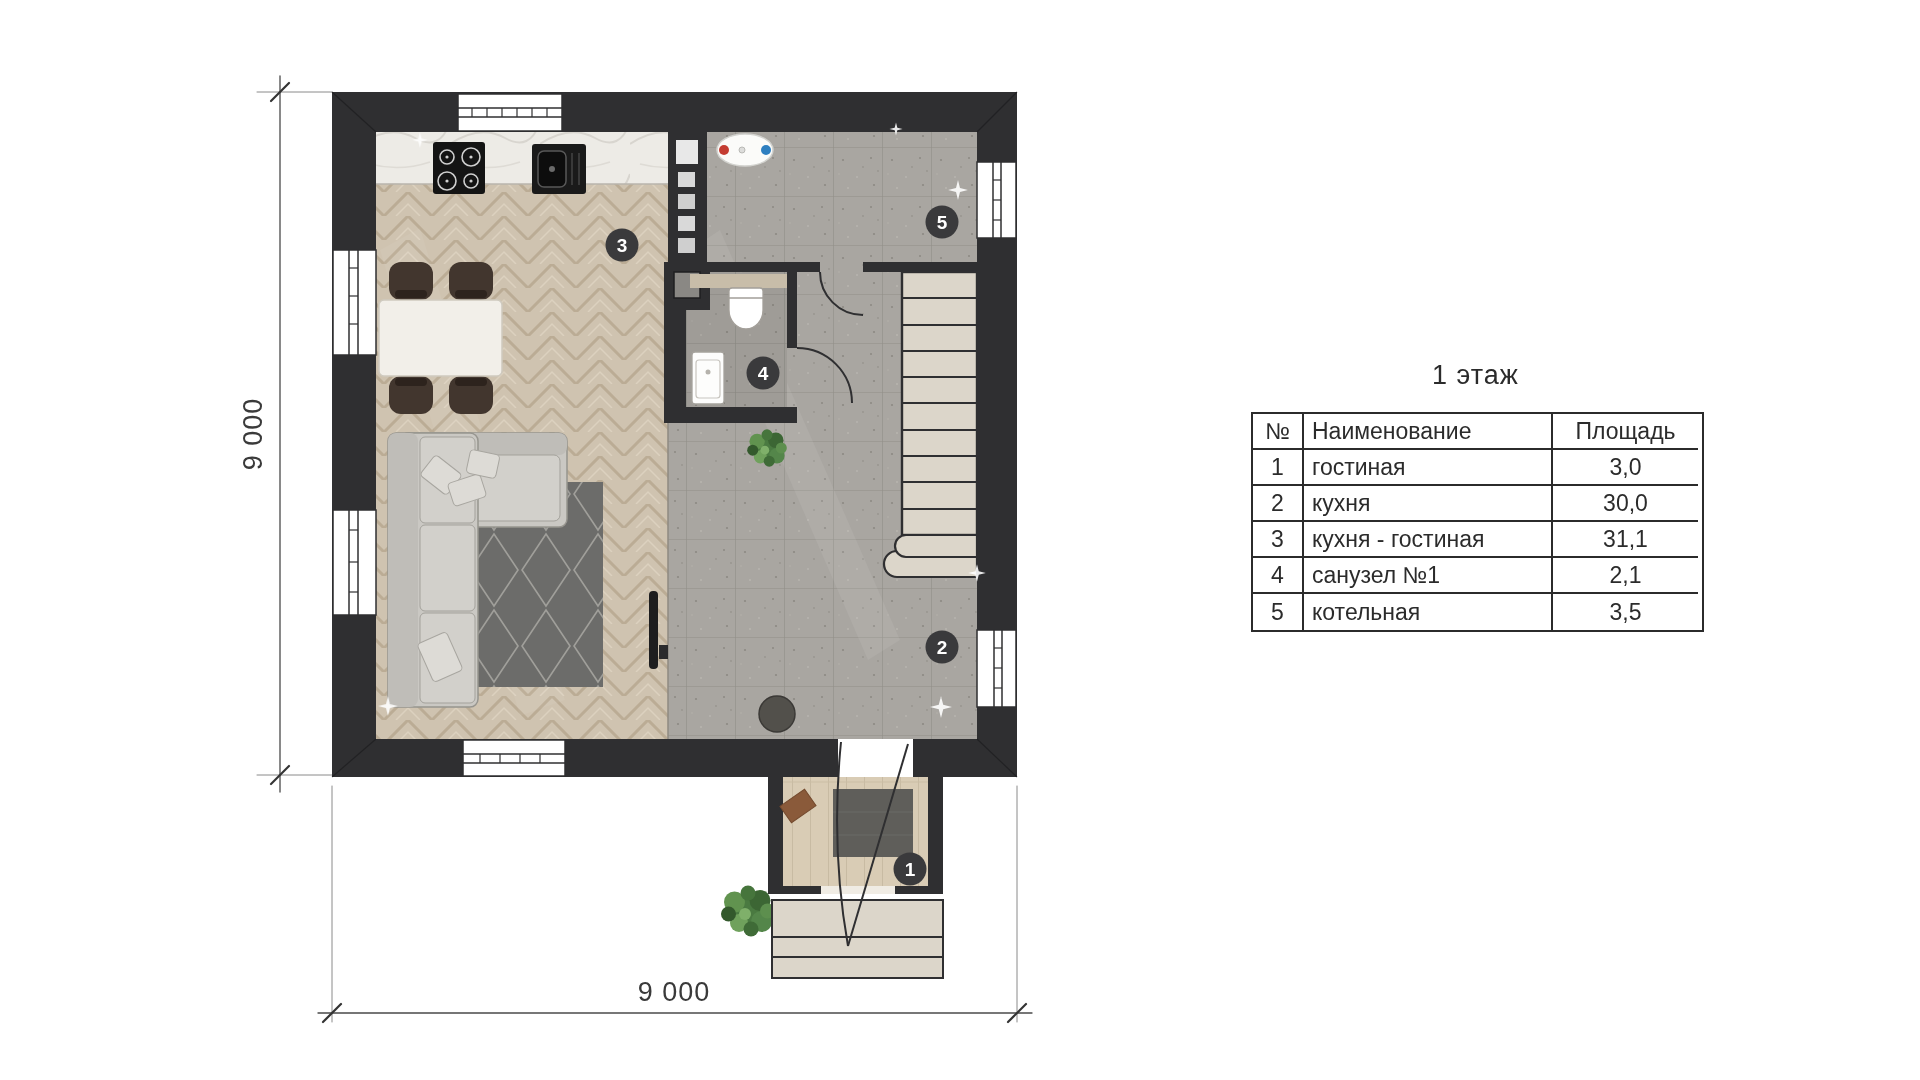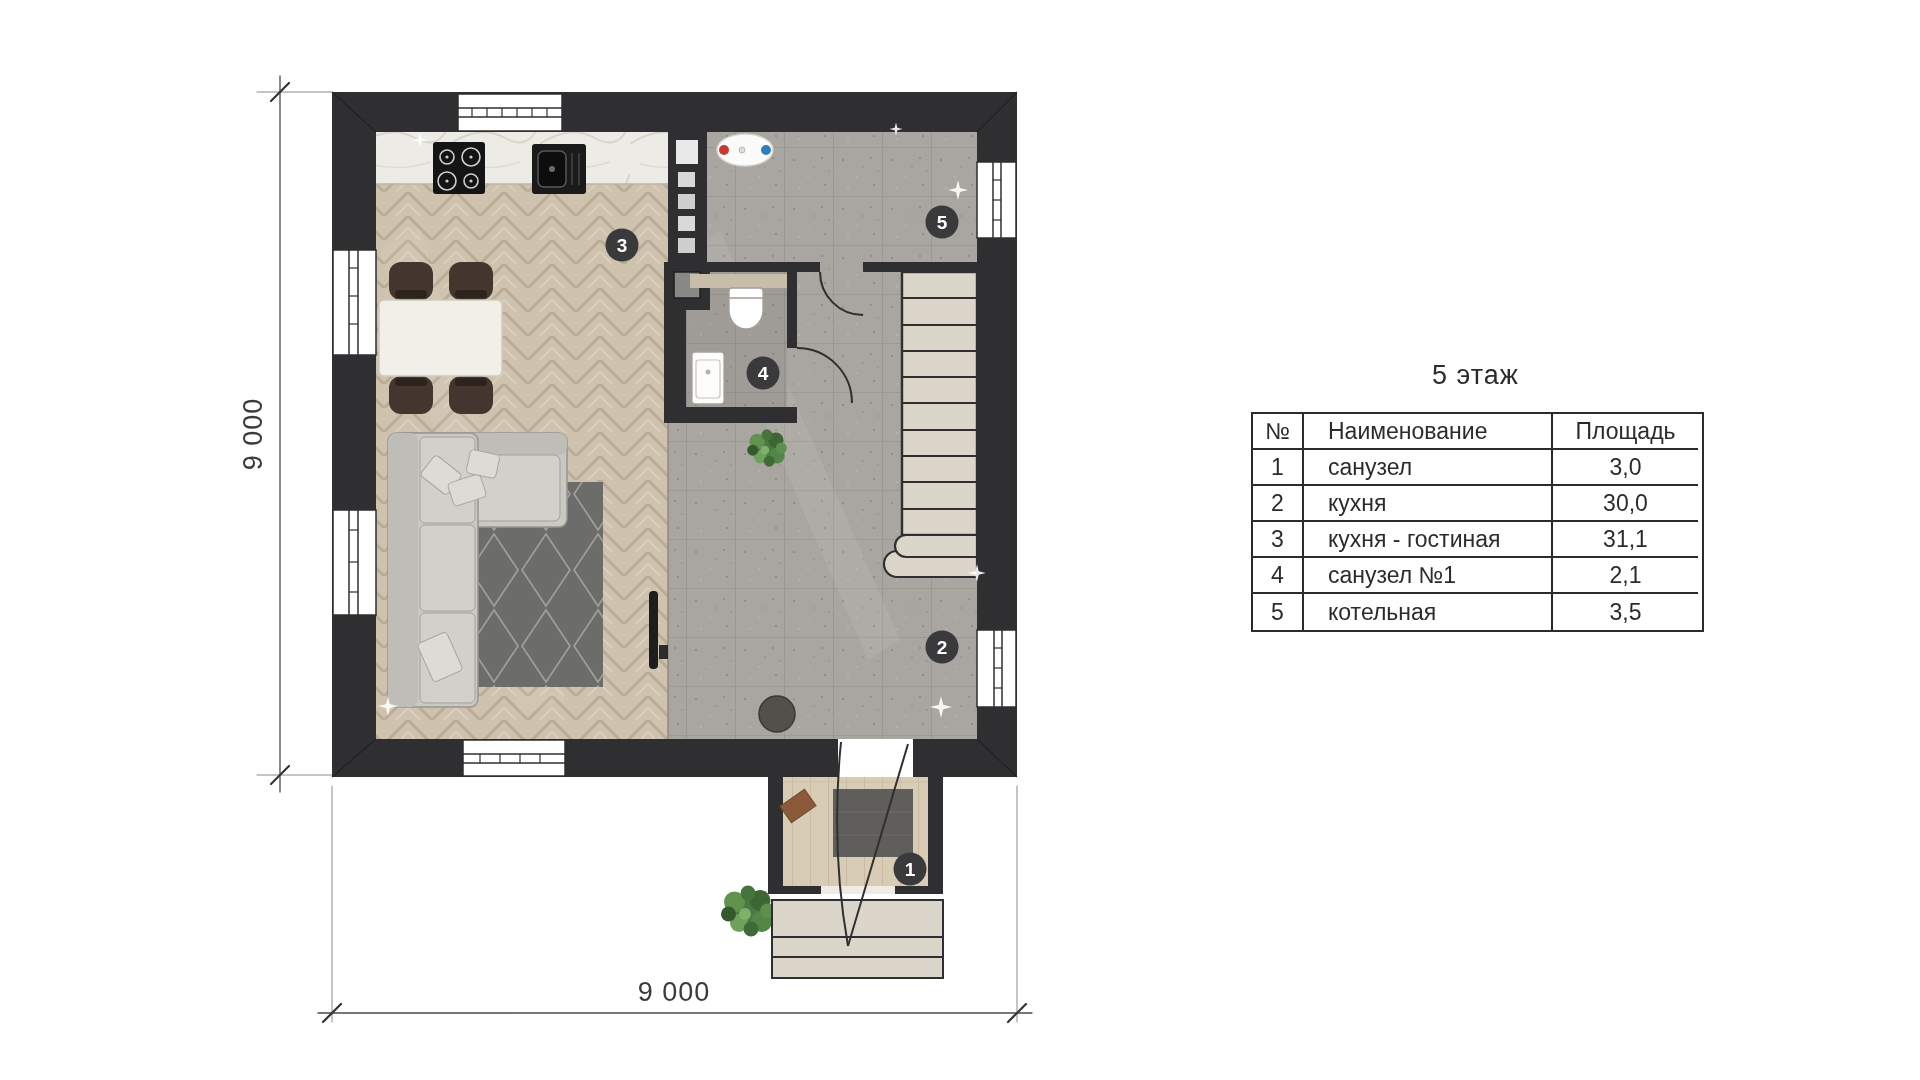--- a/index.html
+++ b/index.html
@@ -5,21 +5,21 @@
   html,body{margin:0;padding:0;background:#fff;}
   #stage{position:relative;width:1920px;height:1080px;background:#fff;overflow:hidden;
          font-family:"Liberation Sans",sans-serif;}
   #plan-svg{position:absolute;left:0;top:0;}
   .plan-title{position:absolute;left:1251px;top:360px;width:449px;text-align:center;
               font-size:27px;color:#2b2b2b;letter-spacing:1px;}
   .area-table{position:absolute;left:1251px;top:412px;width:449px;border:2px solid #2b2b2b;
               color:#2b2b2b;font-size:23px;background:#fff;}
   .tr{display:grid;grid-template-columns:51px 249px 145px;}
   .tr .td{height:36px;border-bottom:2px solid #2b2b2b;border-right:2px solid #2b2b2b;
-          display:flex;align-items:center;justify-content:flex-start;padding-left:24px;box-sizing:border-box;}
+          display:flex;align-items:center;justify-content:flex-start;padding-left:8px;box-sizing:border-box;}
   .tr .td.c{justify-content:center;padding-left:0;}
   .tr .td:last-child{border-right:none;}
   .tr:last-child .td{border-bottom:none;}
   text{font-family:"Liberation Sans",sans-serif;}
 </style>
 </head>
 <body>
 
 <div id="stage">
 
@@ -328,31 +328,31 @@
   <g fill="#ffffff" opacity="0.9">
     <use href="#spark" transform="translate(958,190) scale(0.9)"></use>
     <use href="#spark" transform="translate(977,573) scale(0.8)"></use>
     <use href="#spark" transform="translate(941,707) scale(1)"></use>
     <use href="#spark" transform="translate(388,706) scale(0.9)"></use>
     <use href="#spark" transform="translate(420,140) scale(0.7)"></use>
     <use href="#spark" transform="translate(896,129) scale(0.6)"></use>
   </g>
 </svg>
 
-  <div class="plan-title">5 этаж</div>
+  <div class="plan-title">1 этаж</div>
 
   <div class="area-table">
     <div class="tr">
       <div class="td c">№</div>
       <div class="td">Наименование</div>
       <div class="td c">Площадь</div>
     </div>
     <div class="tr">
       <div class="td c">1</div>
-      <div class="td">санузел</div>
+      <div class="td">гостиная</div>
       <div class="td c">3,0</div>
     </div>
     <div class="tr">
       <div class="td c">2</div>
       <div class="td">кухня</div>
       <div class="td c">30,0</div>
     </div>
     <div class="tr">
       <div class="td c">3</div>
       <div class="td">кухня - гостиная</div>

